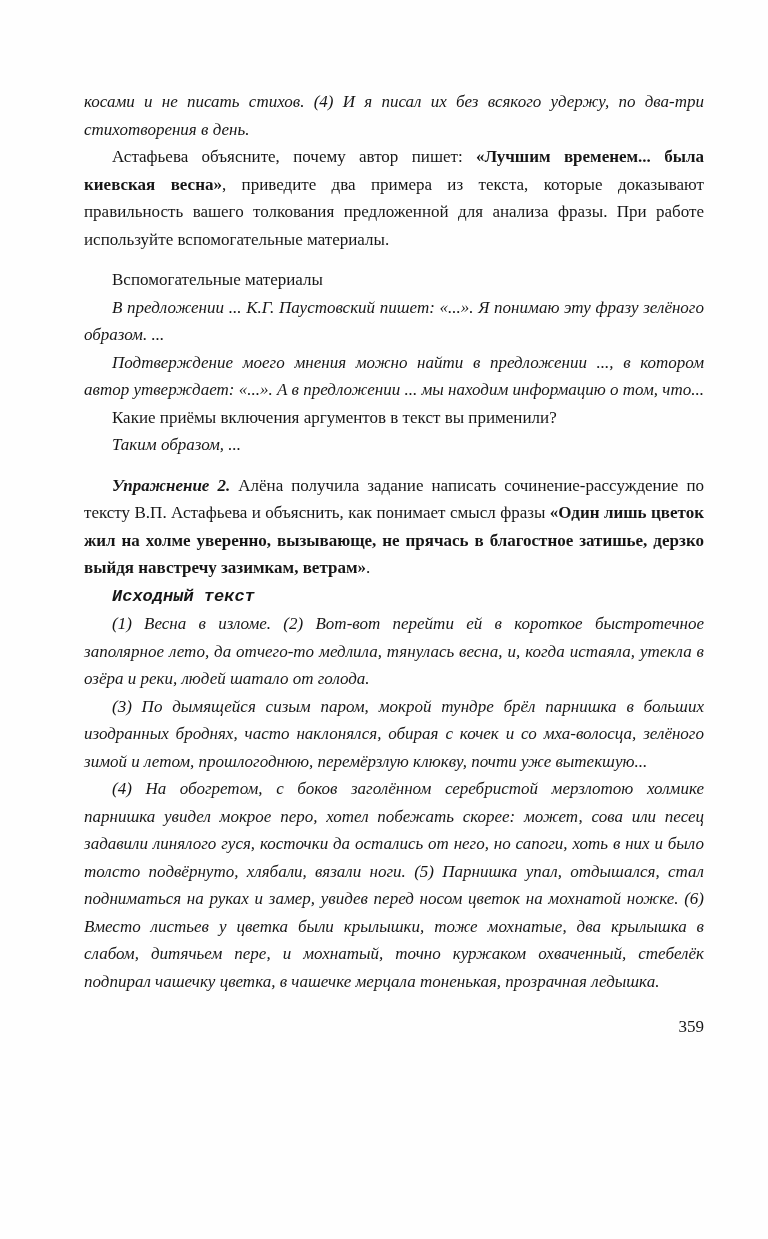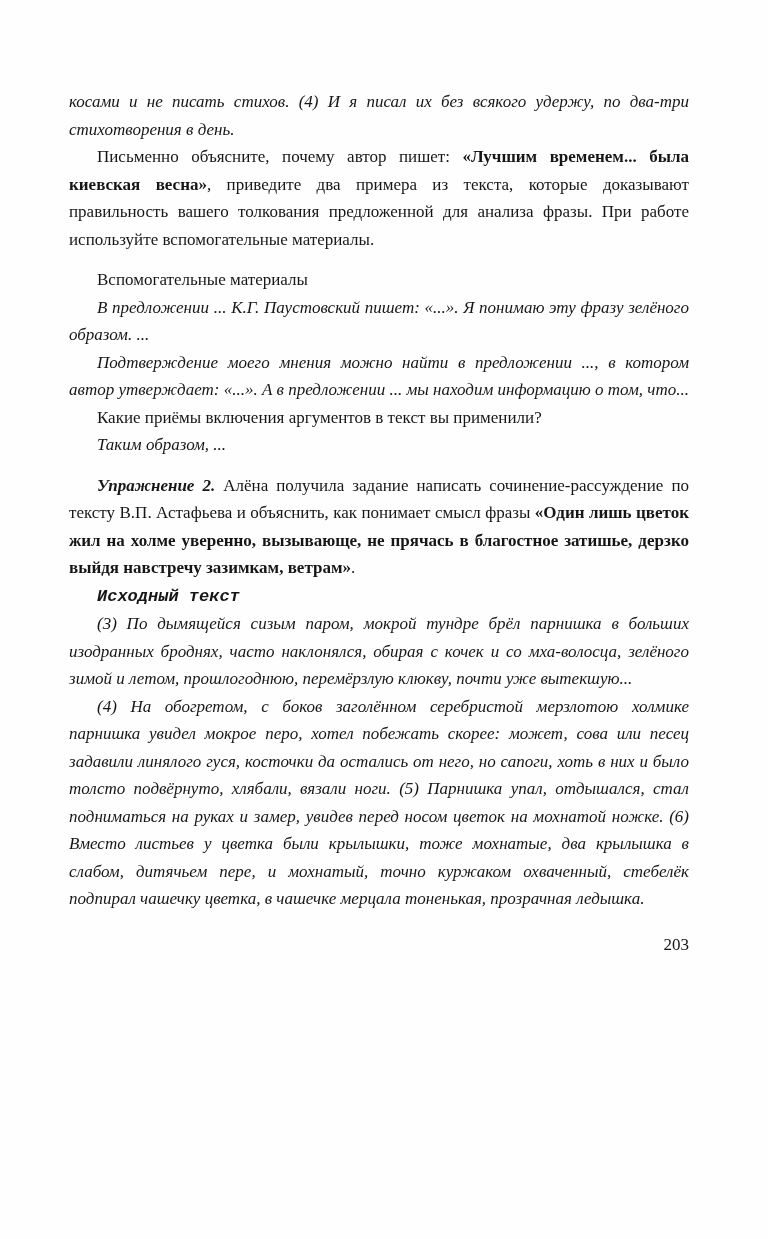--- a/index.html
+++ b/index.html
@@ -12,21 +12,21 @@
     width: 768px;
     height: 1239px;
     background: #fefefe;
     overflow: hidden;
     font-family: "Liberation Serif", "DejaVu Serif", serif;
     color: #161616;
   }
   .text-block {
     position: absolute;
     top: 88px;
-    left: 69px;
+    left: 84px;
     width: 620px;
     font-size: 17px;
     line-height: 27.5px;
   }
   .para {
     margin: 0;
     text-align: justify;
   }
   .para.indent {
     text-indent: 28px;
@@ -37,25 +37,26 @@
     font-size: 17px;
   }
 </style>
 </head>
 <body>
 
 <div class="page">
   <div class="text-block">
 
     <p class="para"><span style="font-style: italic;">косами и не писать стихов. (4) И я писал их без всякого удержу, по два-три стихотворения в день.</span></p>
-      <p class="para indent"><span>Письменно объясните, почему автор пишет: </span><span style="font-weight: bold;">«Лучшим временем... была киевская весна»</span><span>, приведите два примера из текста, которые доказывают правильность вашего толкования предложенной для анализа фразы. При работе используйте вспомогательные материалы.</span></p>
+      <p class="para indent"><span>Астафьева объясните, почему автор пишет: </span><span style="font-weight: bold;">«Лучшим временем... была киевская весна»</span><span>, приведите два примера из текста, которые доказывают правильность вашего толкования предложенной для анализа фразы. При работе используйте вспомогательные материалы.</span></p>
       <p class="para indent" style="margin-top: 13px;"><span style="">Вспомогательные материалы</span></p>
       <p class="para indent"><span style="font-style: italic;">В предложении ... К.Г. Паустовский пишет: «...». Я понимаю эту фразу зелёного образом. ...</span></p>
       <p class="para indent"><span style="font-style: italic;">Подтверждение моего мнения можно найти в предложении ..., в котором автор утверждает: «...». А в предложении ... мы находим информацию о том, что...</span></p>
       <p class="para indent"><span>Какие приёмы включения аргументов в текст вы применили?</span></p>
       <p class="para indent"><span style="font-style: italic;">Таким образом, ...</span></p>
       <p class="para indent" style="margin-top: 13px;"><span style="font-weight: bold; font-style: italic;">Упражнение 2.</span><span> Алёна получила задание написать сочинение-рассуждение по тексту В.П. Астафьева и объяснить, как понимает смысл фразы </span><span style="font-weight: bold;">«Один лишь цветок жил на холме уверенно, вызывающе, не прячась в благостное затишье, дерзко выйдя навстречу зазимкам, ветрам»</span><span>.</span></p>
       <p class="para indent"><span style="font-weight: bold; font-style: italic; font-family: Liberation Mono, monospace;">Исходный текст</span></p>
+      <p class="para indent"><span style="font-style: italic;">(1) Весна в изломе. (2) Вот-вот перейти ей в короткое быстротечное заполярное лето, да отчего-то медлила, тянулась весна, и, когда истаяла, утекла в озёра и реки, людей шатало от голода.</span></p>
       <p class="para indent"><span style="font-style: italic;">(3) По дымящейся сизым паром, мокрой тундре брёл парнишка в больших изодранных броднях, часто наклонялся, обирая с кочек и со мха-волосца, зелёного зимой и летом, прошлогоднюю, перемёрзлую клюкву, почти уже вытекшую...</span></p>
       <p class="para indent"><span style="font-style: italic;">(4) На обогретом, с боков заголённом серебристой мерзлотою холмике парнишка увидел мокрое перо, хотел побежать скорее: может, сова или песец задавили линялого гуся, косточки да остались от него, но сапоги, хоть в них и было толсто подвёрнуто, хлябали, вязали ноги. (5) Парнишка упал, отдышался, стал подниматься на руках и замер, увидев перед носом цветок на мохнатой ножке. (6) Вместо листьев у цветка были крылышки, тоже мохнатые, два крылышка в слабом, дитячьем пере, и мохнатый, точно куржаком охваченный, стебелёк подпирал чашечку цветка, в чашечке мерцала тоненькая, прозрачная ледышка.</span></p>
-      <div class="page-number">203</div>
+      <div class="page-number">359</div>
   </div>
 </div>
 
 </body></html>

